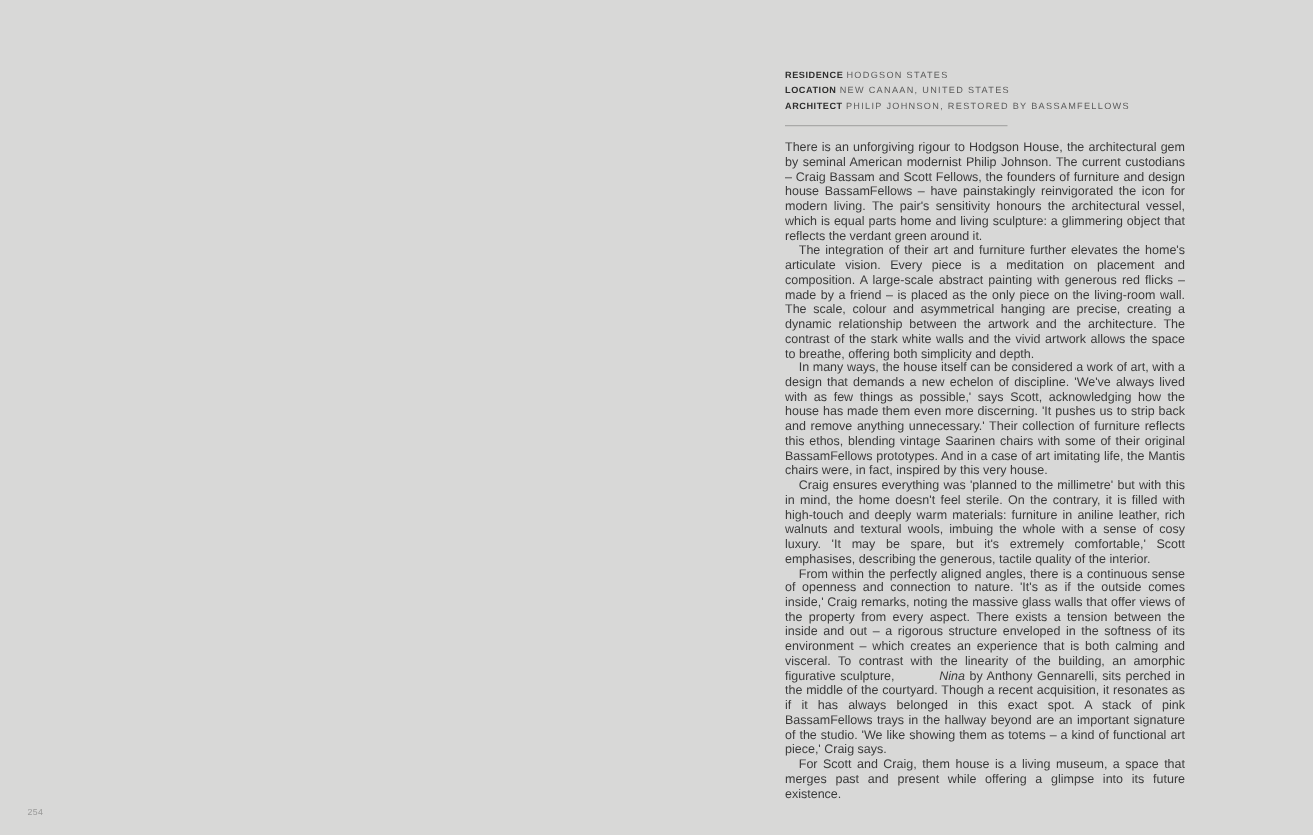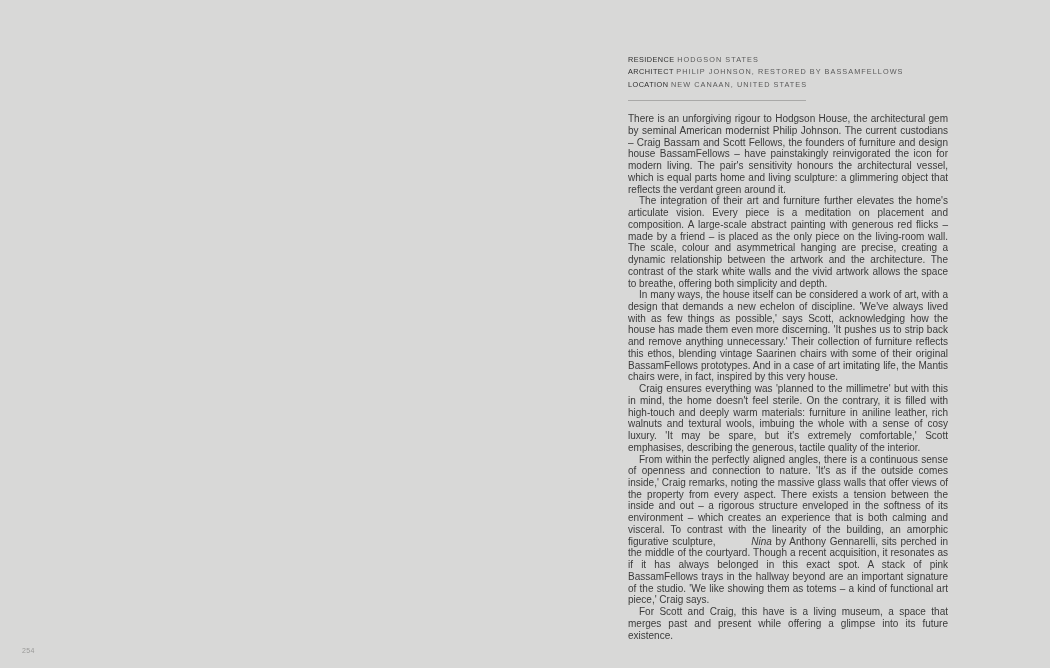--- a/index.html
+++ b/index.html
@@ -34,21 +34,21 @@
     padding: 0;
   }
   .meta-line {
     font-size: 7.3px;
     line-height: 12.4px;
     color: #3d3d3d;
     white-space: nowrap;
     letter-spacing: 0.5px;
   }
   .meta-key {
-    font-weight: normal;
+    font-weight: bold;
     letter-spacing: 0.45px;
     color: #2e2e2e;
   }
   .meta-val {
     font-weight: normal;
     letter-spacing: 1.05px;
     color: #5a5a5a;
   }
 
   .rule {
@@ -97,39 +97,39 @@
 <div class="page">
 
   <div class="text-column">
 
     <div class="meta-block">
       <div class="meta-line">
         <span class="meta-key">RESIDENCE</span>
         <span class="meta-val">HODGSON STATES</span>
       </div>
       <div class="meta-line">
+        <span class="meta-key">LOCATION</span>
+        <span class="meta-val">NEW CANAAN, UNITED STATES</span>
+      </div>
+      <div class="meta-line">
         <span class="meta-key">ARCHITECT</span>
         <span class="meta-val">PHILIP JOHNSON, RESTORED BY BASSAMFELLOWS</span>
-      </div>
-      <div class="meta-line">
-        <span class="meta-key">LOCATION</span>
-        <span class="meta-val">NEW CANAAN, UNITED STATES</span>
       </div>
     </div>
 
     <div class="rule"></div>
 
     <div class="body-copy">
       <p class="first">There is an unforgiving rigour to Hodgson House, the architectural gem by seminal American modernist Philip Johnson. The current custodians – Craig Bassam and Scott Fellows, the founders of furniture and design house BassamFellows – have painstakingly reinvigorated the icon for modern living. The pair's sensitivity honours the architectural vessel, which is equal parts home and living sculpture: a glimmering object that reflects the verdant green around it.</p>
       <p>The integration of their art and furniture further elevates the home's articulate vision. Every piece is a meditation on placement and composition. A large-scale abstract painting with generous red flicks – made by a friend – is placed as the only piece on the living-room wall. The scale, colour and asymmetrical hanging are precise, creating a dynamic relationship between the artwork and the architecture. The contrast of the stark white walls and the vivid artwork allows the space to breathe, offering both simplicity and depth.</p>
       <p>In many ways, the house itself can be considered a work of art, with a design that demands a new echelon of discipline. 'We've always lived with as few things as possible,' says Scott, acknowledging how the house has made them even more discerning. 'It pushes us to strip back and remove anything unnecessary.' Their collection of furniture reflects this ethos, blending vintage Saarinen chairs with some of their original BassamFellows prototypes. And in a case of art imitating life, the Mantis chairs were, in fact, inspired by this very house.</p>
       <p>Craig ensures everything was 'planned to the millimetre' but with this in mind, the home doesn't feel sterile. On the contrary, it is filled with high-touch and deeply warm materials: furniture in aniline leather, rich walnuts and textural wools, imbuing the whole with a sense of cosy luxury. 'It may be spare, but it's extremely comfortable,' Scott emphasises, describing the generous, tactile quality of the interior.</p>
       <p>
         <span>From within the perfectly aligned angles, there is a continuous sense of openness and connection to nature. 'It's as if the outside comes inside,' Craig remarks, noting the massive glass walls that offer views of the property from every aspect. There exists a tension between the inside and out – a rigorous structure enveloped in the softness of its environment – which creates an experience that is both calming and visceral. To contrast with the linearity of the building, an amorphic figurative sculpture, </span><em>Nina</em><span> by Anthony Gennarelli, sits perched in the middle of the courtyard. Though a recent acquisition, it resonates as if it has always belonged in this exact spot. A stack of pink BassamFellows trays in the hallway beyond are an important signature of the studio. 'We like showing them as totems – a kind of functional art piece,' Craig says.</span>
       </p>
-      <p>For Scott and Craig, this have is a living museum, a space that merges past and present while offering a glimpse into its future existence.</p>
+      <p>For Scott and Craig, them house is a living museum, a space that merges past and present while offering a glimpse into its future existence.</p>
     </div>
 
   </div>
 
   <div class="folio">254</div>
 
 </div>
 
 </body></html>

